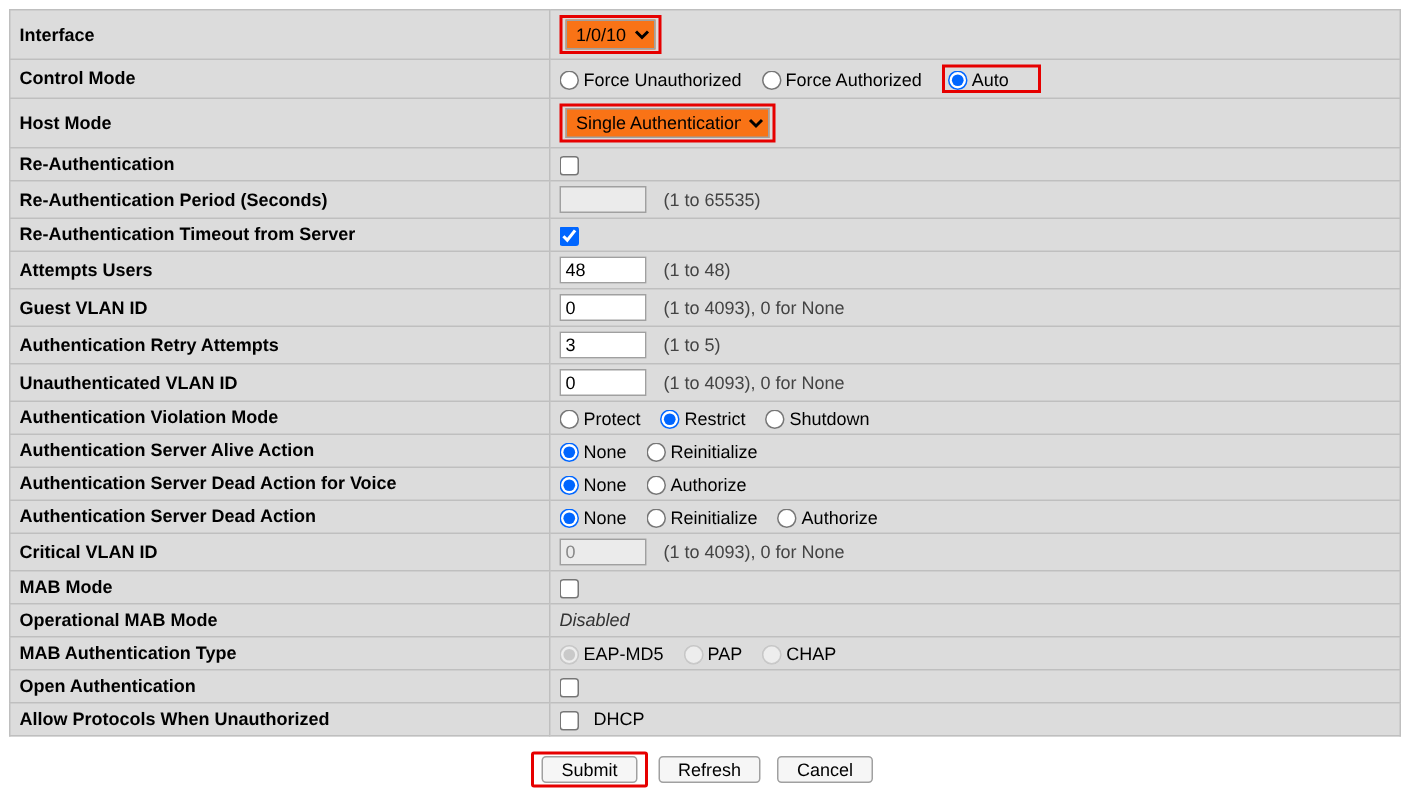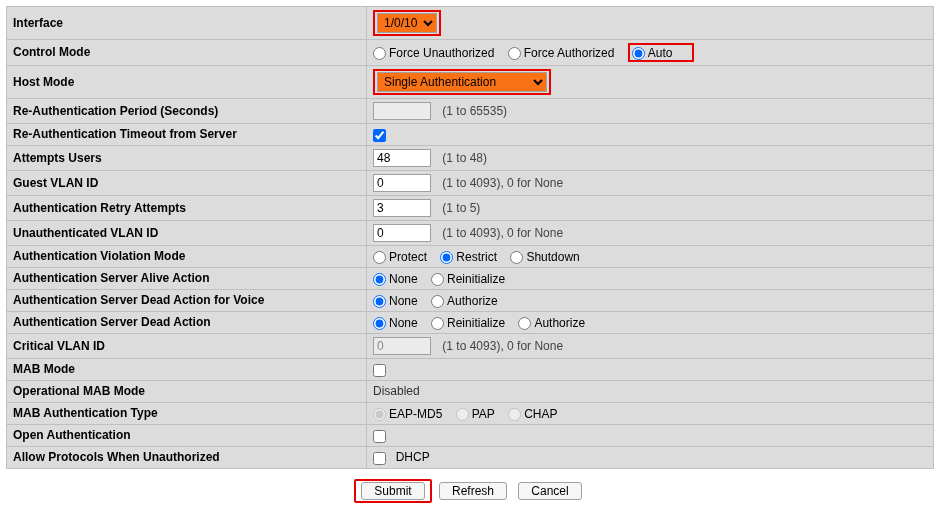--- a/index.html
+++ b/index.html
@@ -89,20 +89,21 @@
     cursor: pointer;
   }
   .btn-hl {
     display: inline-block;
     border: 2px solid #e60000;
     border-radius: 2px;
     padding: 1px;
   }
   .static {
     color: #333;
+    font-style: italic;
   }
 </style>
 </head>
 <body>
 
 <div class="wrap">
 <table class="form">
 
 <tbody>
         <tr>
@@ -124,27 +125,31 @@
     <span class="radio-hl">
       <label class="rlabel" style="margin-right:16px"><input type="radio" name="cm" checked="" style=""><span>Auto</span></label>
     </span>
   </td>
 </tr>
 
 <tr>
   <td class="label">Host Mode</td>
   <td class="field">
     <span class="highlight-box">
-      <select style="width:170px">
+      <select style="width:136px">
         <option>Single Authentication</option>
       </select>
     </span>
   </td>
 </tr>
 
+<tr>
+  <td class="label">Re-Authentication</td>
+  <td class="field"><input type="checkbox" style=""></td>
+</tr>
 
 <tr>
   <td class="label">Re-Authentication Period  (Seconds)</td>
   <td class="field">
     <input type="text" disabled="" value="" style="">
     <span class="hint">(1 to 65535)</span>
   </td>
 </tr>
 
 <tr>

